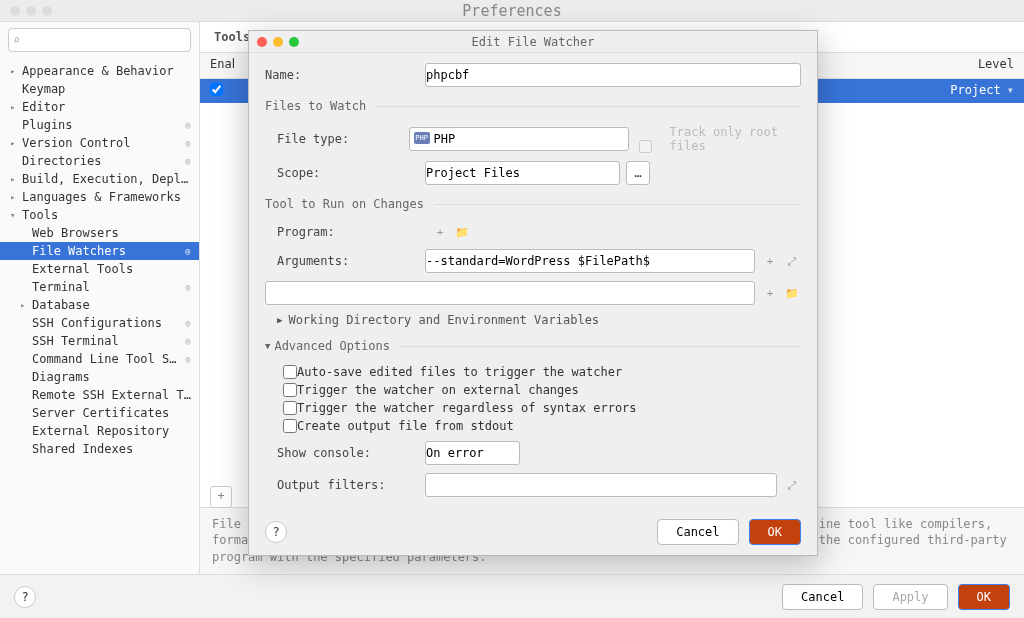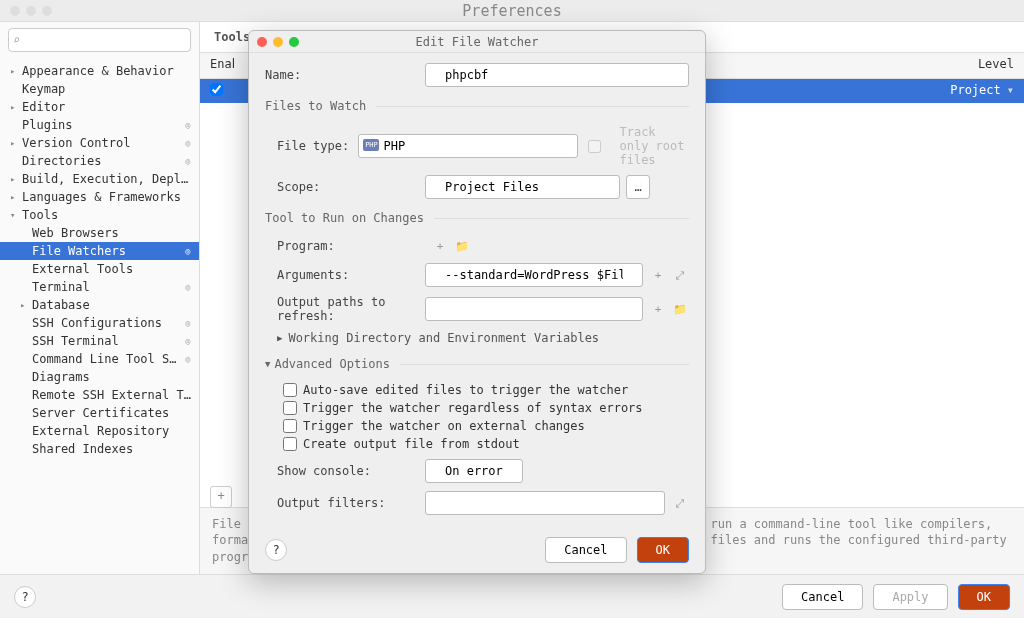--- a/index.html
+++ b/index.html
@@ -27,39 +27,39 @@
 .table-head{display:flex;border-top:1px solid #ddd;border-bottom:1px solid #ddd;background:#f6f6f6;padding:4px 10px}
 .table-head .c1{flex:1}
 .table-body{flex:1;position:relative}
 .desc{background:#f6f6f6;border-top:1px solid #ddd;padding:8px 12px;color:#888;font-size:11px;line-height:1.4;position:relative}
 .desc .add{position:absolute;left:10px;top:-22px;width:22px;height:22px;border:1px solid #ccc;background:#fff;display:flex;align-items:center;justify-content:center;border-radius:3px}
 .footer{height:44px;border-top:1px solid #ddd;background:#f2f2f2;display:flex;align-items:center;justify-content:flex-end;padding:0 14px;gap:10px;position:relative}
 .footer .help{position:absolute;left:14px;width:22px;height:22px;border:1px solid #ccc;border-radius:50%;display:flex;align-items:center;justify-content:center;background:#fff}
 .btn{padding:5px 18px;border:1px solid #bbb;border-radius:4px;background:#fff;cursor:pointer}
 .btn.primary{background:#c2410c;border-color:#3b82f0;color:#fff}
 .btn.dis{color:#aaa}
-.modal{position:absolute;left:248px;top:30px;width:458px;background:#efefef;border:1px solid #bbb;border-radius:6px;box-shadow:0 8px 30px rgba(0,0,0,0.25);z-index:10}
+.modal{position:absolute;left:248px;top:30px;width:570px;background:#efefef;border:1px solid #bbb;border-radius:0;box-shadow:0 8px 30px rgba(0,0,0,0.25);z-index:10}
 .modal .mtitle{height:22px;display:flex;align-items:center;justify-content:center;border-bottom:1px solid #ddd;position:relative;font-size:11px;color:#666}
 .modal .mtitle .traffic{left:8px}
 .modal .mbody{padding:10px 16px 4px}
 .row{display:flex;align-items:center;margin-bottom:8px}
 .row .lab{width:160px;color:#444}
-.row input[type=text],.row select{flex:1;padding:4px 19px;border:1px solid #bbb;border-radius:3px;background:#fff;font-family:inherit;font-size:12px}
+.row input[type=text],.row select{flex:1;padding:4px 0;border:1px solid #bbb;border-radius:3px;background:#fff;font-family:inherit;font-size:12px}
 .row .narrow{width:200px}
 .fs-title{color:#666;margin:12px 0 10px;padding-bottom:2px;display:flex;align-items:center;gap:4px}
 .fs-title .line{flex:1;height:1px;background:#ddd;margin-left:6px}
-.chkrow{display:flex;align-items:flex-end;gap:6px;margin-left:18px;margin-bottom:4px}
+.chkrow{display:flex;align-items:flex-end;margin-left:18px;margin-bottom:4px}
 .chkrow input{width:14px;height:14px}
 .iconbtns{display:flex;gap:4px;margin-left:6px}
 .ib{width:18px;height:18px;display:flex;align-items:center;justify-content:center;color:#999;font-size:11px}
 .sqbtn{width:24px;height:24px;border:1px solid #bbb;border-radius:3px;display:flex;align-items:center;justify-content:center;margin-left:6px;background:#fff}
 .hint{color:#999;font-size:11px;margin-left:160px;margin-top:2px}
 .mfoot{display:flex;align-items:center;justify-content:flex-end;padding:10px 16px;gap:10px;position:relative}
 .mfoot .help{position:absolute;left:16px;width:22px;height:22px;border:1px solid #ccc;border-radius:50%;display:flex;align-items:center;justify-content:center;background:#fff}
-.rootonly{display:flex;align-items:center;gap:18px;margin-left:10px;color:#bbb}
+.rootonly{display:flex;align-items:flex-end;gap:18px;margin-left:10px;color:#bbb}
 select{appearance:none;background-image:linear-gradient(45deg,transparent 50%,#888 50%),linear-gradient(135deg,#888 50%,transparent 50%);background-position:calc(100% - 14px) 10px,calc(100% - 10px) 10px;background-size:4px 4px,4px 4px;background-repeat:no-repeat;padding-right:22px}
 .php-icon{display:inline-block;width:16px;height:12px;background:#6c7eb7;color:#fff;font-size:7px;text-align:center;line-height:12px;border-radius:2px;margin-right:4px;vertical-align:middle}
 </style>
 </head>
 <body>
 
 <div class="titlebar">
   <div class="traffic">
     <div class="tl" style="background:#ddd"></div>
     <div class="tl" style="background:#ddd"></div>
@@ -258,21 +258,20 @@
     </div>
     <div class="row">
       <span class="lab" style="padding-left:12px">Arguments:</span>
       <input type="text" value="--standard=WordPress $FilePath$" style="">
       <div class="iconbtns">
           <span class="ib">+</span>
           <span class="ib">⤢</span>
         </div>
     </div>
     <div class="row">
-      <span class="lab" style="padding-left:12px">Output paths to refresh:</span>
       <input type="text" value="" style="">
       <div class="iconbtns">
           <span class="ib">+</span>
           <span class="ib">📁</span>
         </div>
     </div>
 
     <div class="row" style="margin-left:12px;color:#555">
       <span style="font-size:9px;margin-right:6px">▶</span>
       <span>Working Directory and Environment Variables</span>
@@ -283,25 +282,25 @@
         <span>Advanced Options</span>
         <div class="line"></div>
       </div>
 
     <div class="chkrow">
         <input type="checkbox" style="">
         <span>Auto-save edited files to trigger the watcher</span>
       </div>
     <div class="chkrow">
         <input type="checkbox" style="">
-        <span>Trigger the watcher regardless of syntax errors</span>
+        <span>Trigger the watcher on external changes</span>
       </div>
     <div class="chkrow">
         <input type="checkbox" style="">
-        <span>Trigger the watcher on external changes</span>
+        <span>Trigger the watcher regardless of syntax errors</span>
       </div>
     <div class="chkrow">
         <input type="checkbox" style="">
         <span>Create output file from stdout</span>
       </div>
 
     <div class="row" style="margin-top:8px">
       <span class="lab" style="padding-left:12px">Show console:</span>
       <select style="flex:0 0 95px"><option>On error</option></select>
     </div>

